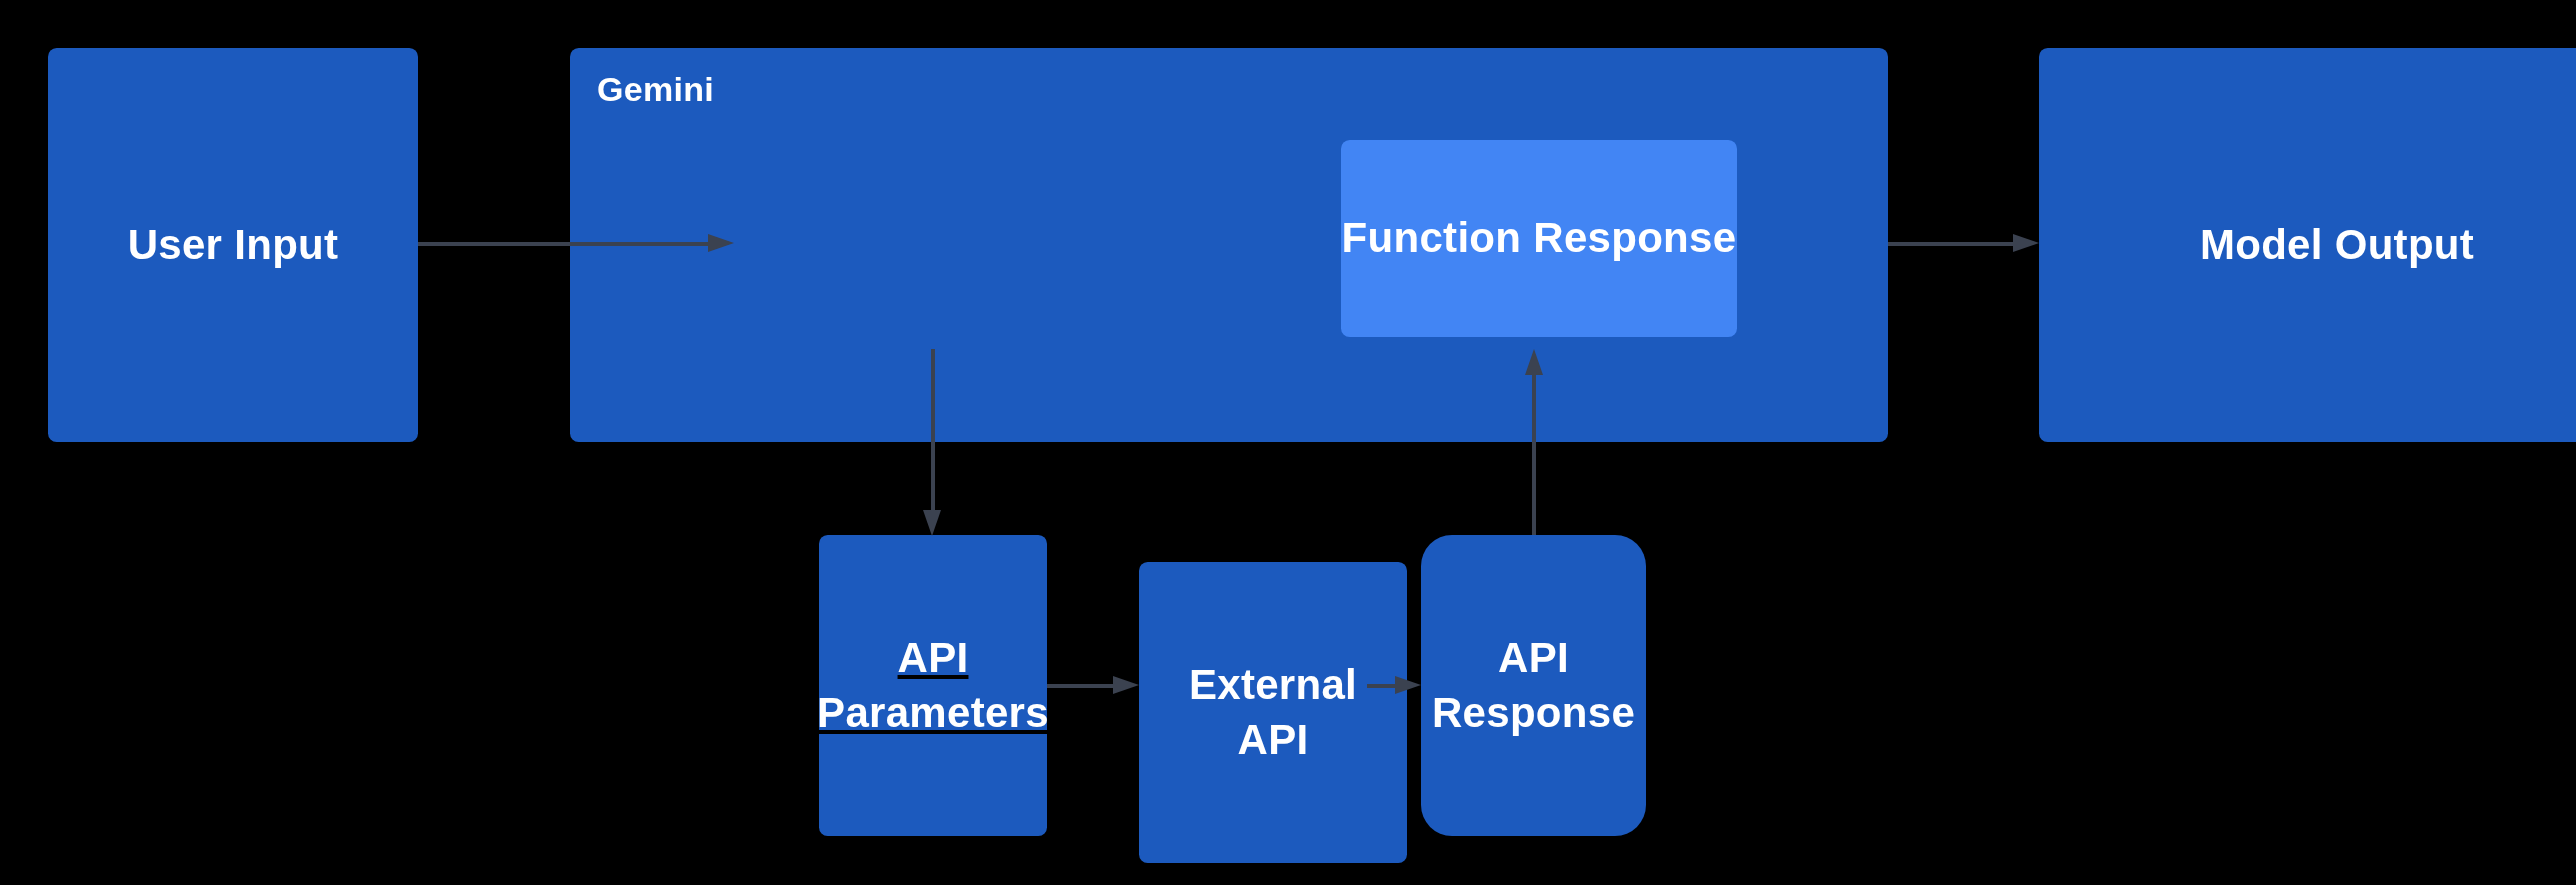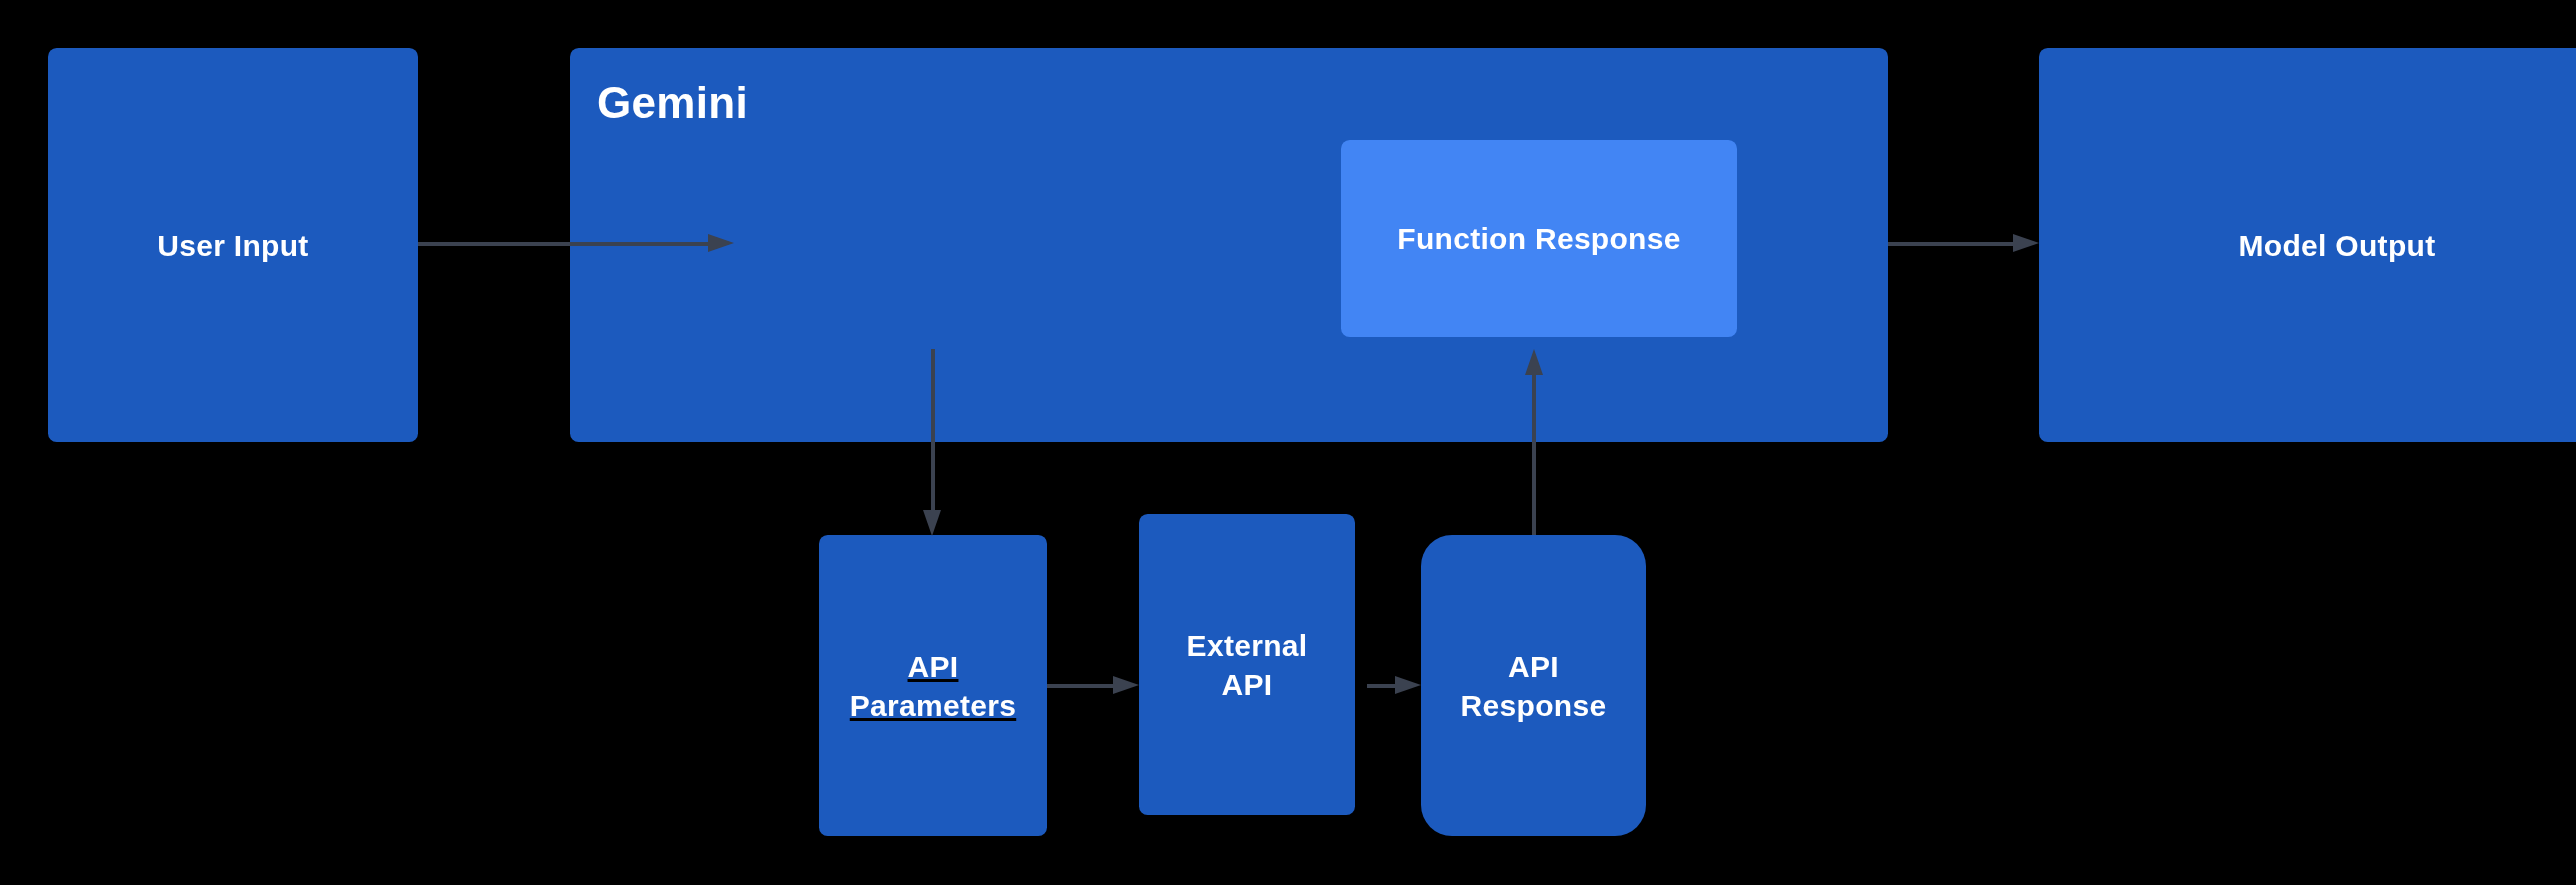--- a/index.html
+++ b/index.html
@@ -28,47 +28,46 @@
     position: absolute;
     background: var(--box-blue);
     border-radius: 8.7px;
     display: flex;
     align-items: center;
     justify-content: center;
     text-align: center;
   }
   .node .label {
     color: var(--text);
-    font-size: 30px;
+    font-size: 42px;
     font-weight: 700;
     line-height: 1.3;
     letter-spacing: 0.3px;
   }
   .node.inner {
     background: var(--inner-blue);
     border-radius: 8.7px;
   }
   .container-label {
     position: absolute;
     left: 27px;
     top: 22.4px;
     color: var(--text);
-    font-size: 44px;
+    font-size: 34px;
     font-weight: 700;
     letter-spacing: 0.3px;
-    margin-top: 8px;
   }
   
   #user-input        { left: 48px;   top: 48px;  width: 370px;  height: 394px; }
   #gemini            { left: 570px;  top: 48px;  width: 1318px; height: 394px; display: block; }
   #function-call     { left: 164px;  top: 92px; width: 396px;  height: 209px; }
   #function-response { left: 771px; top: 92px; width: 396px;  height: 197px; }
   #model-output      { left: 2039px; top: 48px;  width: 596px;  height: 394px; }
   #api-parameters    { left: 819px; top: 535px; width: 228px;  height: 301px; }
-  #external-api      { left: 1139px; top: 514px; width: 216px;  height: 301px; padding: 0 18.6px; }
+  #external-api      { left: 1139px; top: 562px; width: 268px;  height: 301px; padding: 0 18.6px; }
   #api-response      { left: 1421px; top: 535px; width: 225px;  height: 301px; padding: 0 18.6px; border-radius: 31px; }
   #api-parameters    { padding: 0 12.4px; text-decoration: underline; }
   
   .edge-line {
     position: absolute;
     background: var(--arrow);
   }
   .edge-head {
     position: absolute;
     width: 0; height: 0;

